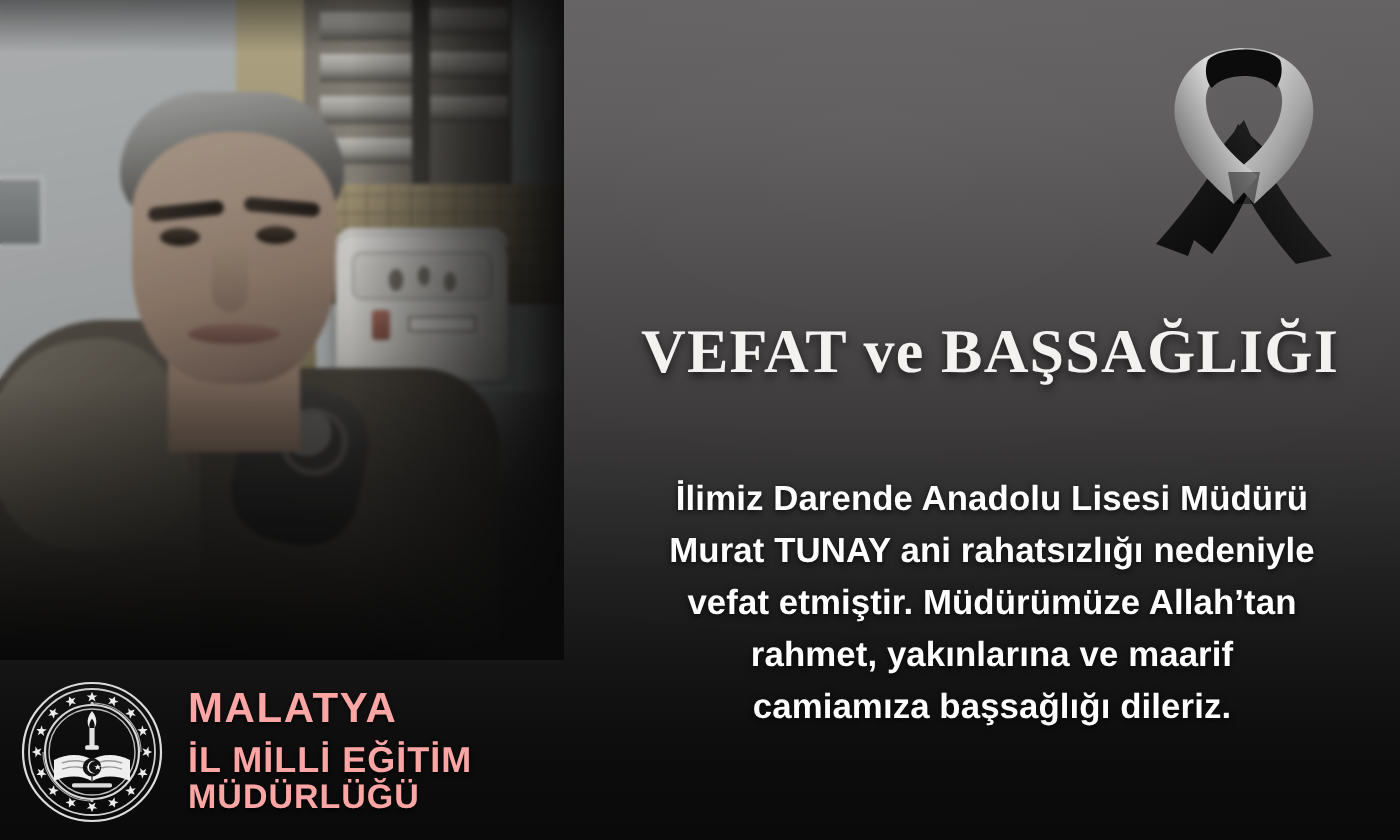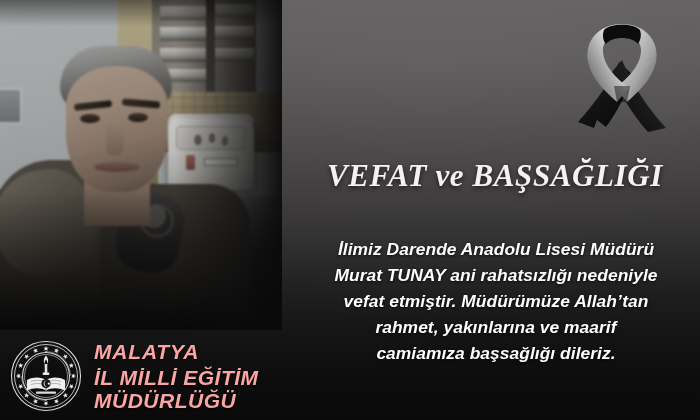--- a/index.html
+++ b/index.html
@@ -7,21 +7,20 @@
     font-family:"Liberation Sans", sans-serif;
     -webkit-font-smoothing:antialiased;
   }
 
   #poster{
     position:relative;
     width:700px;
     height:420px;
     overflow:hidden;
     background:#0a0a0a;
-    font-style:italic;
   }
 
   
   .bg-gradient{
     position:absolute; inset:0;
     background:linear-gradient(to bottom,
         #636062 0%,
         #5d5a5c 14%,
         #514e50 27%,
         #454244 39%,
@@ -272,22 +271,22 @@
   }
   .logo-emblem{width:72px;height:72px;flex:0 0 auto;}
   .logo-text{
     color:#fca5a5;
     font-family:"Liberation Sans", sans-serif;
     font-weight:700;
     line-height:1.02;
     text-shadow:0 1px 2px rgba(0,0,0,.8);
   }
   .logo-l1{font-size:21px;letter-spacing:.8px;}
-  .logo-l2{font-size:21px;letter-spacing:.5px;margin-top:5px;}
-  .logo-l3{font-size:21px;letter-spacing:.5px;margin-top:1px;}
+  .logo-l2{font-size:18px;letter-spacing:.5px;margin-top:5px;}
+  .logo-l3{font-size:17px;letter-spacing:.5px;margin-top:1px;}
 </style>
 </head>
 <body>
 
 <div id="poster">
 
   <div class="bg-gradient"></div>
   <div class="bg-vignette"></div>
 
   <div class="photo-wrap">

